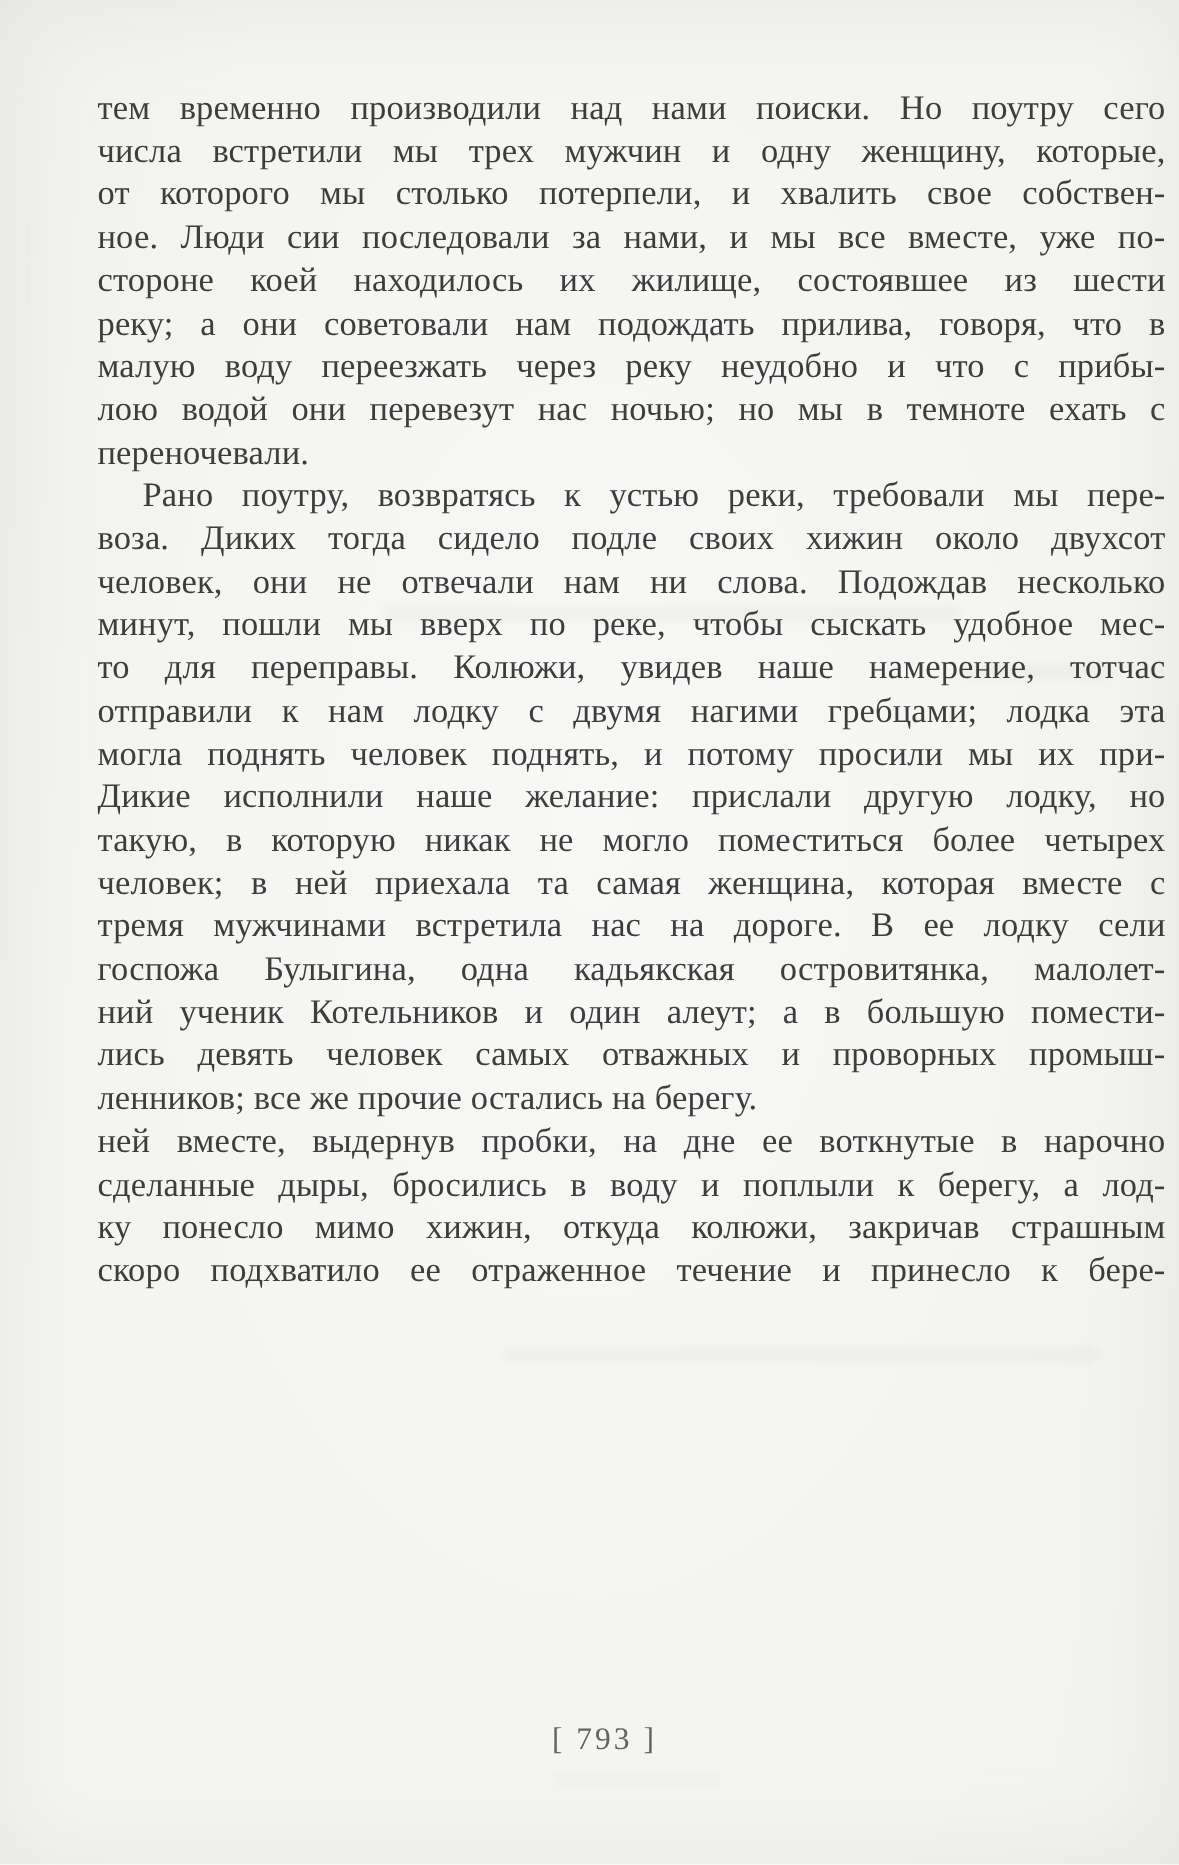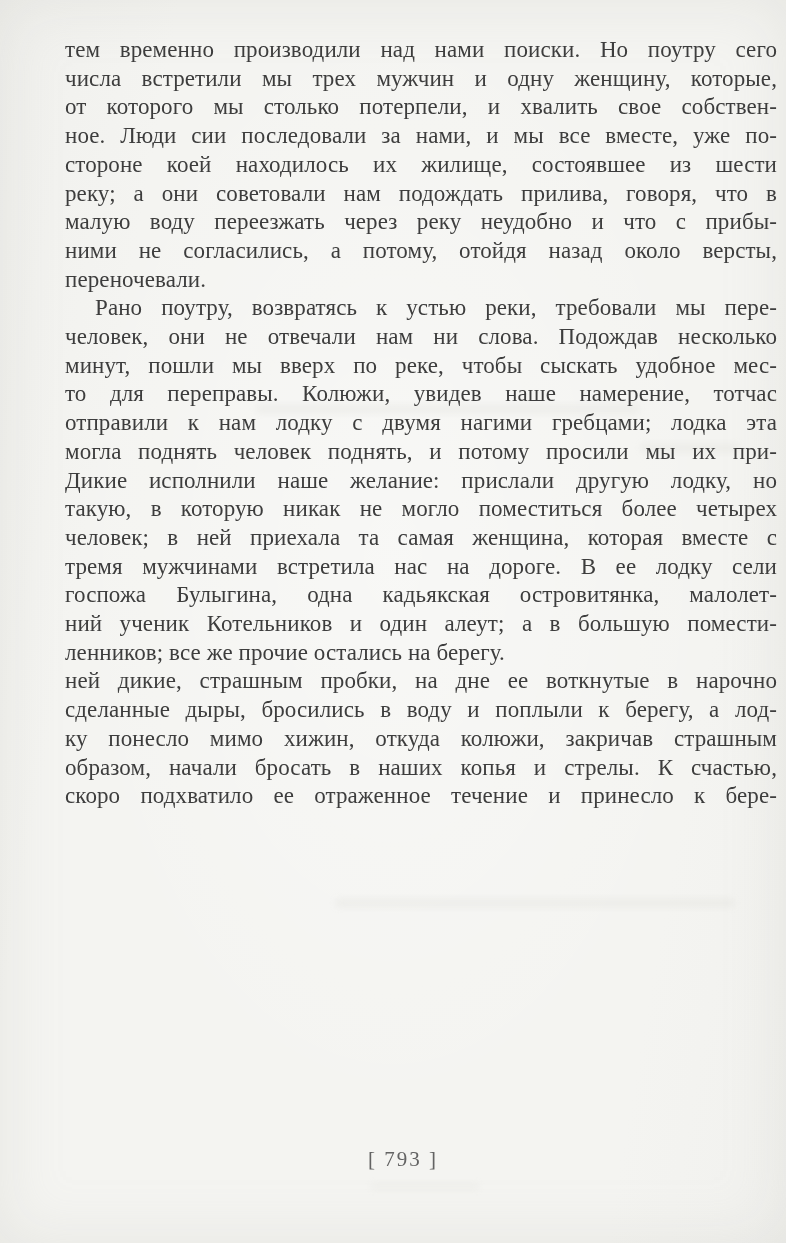--- a/index.html
+++ b/index.html
@@ -15,21 +15,21 @@
     overflow: hidden;
     background:
       radial-gradient(ellipse at 50% 45%, rgba(255,255,255,0.35) 0%, rgba(255,255,255,0) 60%),
       linear-gradient(100deg, #f0f0ed 0%, var(--paper) 18%, var(--paper) 82%, #f1f1ee 100%);
     box-shadow: inset 0 0 60px rgba(190,190,182,0.25);
     font-family: "Liberation Serif", "DejaVu Serif", serif;
   }
   .text-block {
     position: absolute;
     left: 65px;
-    top: 36px;
+    top: 58px;
     width: 712px;
     color: var(--ink);
     font-size: 23px;
     line-height: 28.7px;
     letter-spacing: 0.1px;
   }
   .paragraph { margin: 0; }
   .line {
     text-align: justify;
     text-align-last: justify;
@@ -74,41 +74,42 @@
 
   <div class="text-block">
       <div class="paragraph">
         <div class="line">тем временно производили над нами поиски. Но поутру сего</div>
         <div class="line">числа встретили мы трех мужчин и одну женщину, которые,</div>
         <div class="line">от которого мы столько потерпели, и хвалить свое собствен-</div>
         <div class="line">ное. Люди сии последовали за нами, и мы все вместе, уже по-</div>
         <div class="line">стороне коей находилось их жилище, состоявшее из шести</div>
         <div class="line">реку; а они советовали нам подождать прилива, говоря, что в</div>
         <div class="line">малую воду переезжать через реку неудобно и что с прибы-</div>
-        <div class="line">ними не согласились, а потому, отойдя назад около версты,</div>
+        <div class="line">лою водой они перевезут нас ночью; но мы в темноте ехать с</div>
         <div class="line flush-left">переночевали.</div>
       </div>
       <div class="paragraph">
         <div class="line indent">Рано поутру, возвратясь к устью реки, требовали мы пере-</div>
+        <div class="line">воза. Диких тогда сидело подле своих хижин около двухсот</div>
         <div class="line">человек, они не отвечали нам ни слова. Подождав несколько</div>
         <div class="line">минут, пошли мы вверх по реке, чтобы сыскать удобное мес-</div>
         <div class="line">то для переправы. Колюжи, увидев наше намерение, тотчас</div>
         <div class="line">отправили к нам лодку с двумя нагими гребцами; лодка эта</div>
         <div class="line">могла поднять человек поднять, и потому просили мы их при-</div>
         <div class="line">Дикие исполнили наше желание: прислали другую лодку, но</div>
         <div class="line">такую, в которую никак не могло поместиться более четырех</div>
         <div class="line">человек; в ней приехала та самая женщина, которая вместе с</div>
         <div class="line">тремя мужчинами встретила нас на дороге. В ее лодку сели</div>
         <div class="line">госпожа Булыгина, одна кадьякская островитянка, малолет-</div>
         <div class="line">ний ученик Котельников и один алеут; а в большую помести-</div>
+        <div class="line">лись девять человек самых отважных и проворных промыш-</div>
         <div class="line flush-left">ленников; все же прочие остались на берегу.</div>
       </div>
       <div class="paragraph">
-        <div class="line">ней дикие, страшным пробки, на дне ее воткнутые в нарочно</div>
+        <div class="line">ней вместе, выдернув пробки, на дне ее воткнутые в нарочно</div>
         <div class="line">сделанные дыры, бросились в воду и поплыли к берегу, а лод-</div>
         <div class="line">ку понесло мимо хижин, откуда колюжи, закричав страшным</div>
-        <div class="line">образом, начали бросать в наших копья и стрелы. К счастью,</div>
         <div class="line">скоро подхватило ее отраженное течение и принесло к бере-</div>
       </div>
     </div>
 
   <div class="folio">[ 793 ]</div>
 </div>
 
 </body></html>

